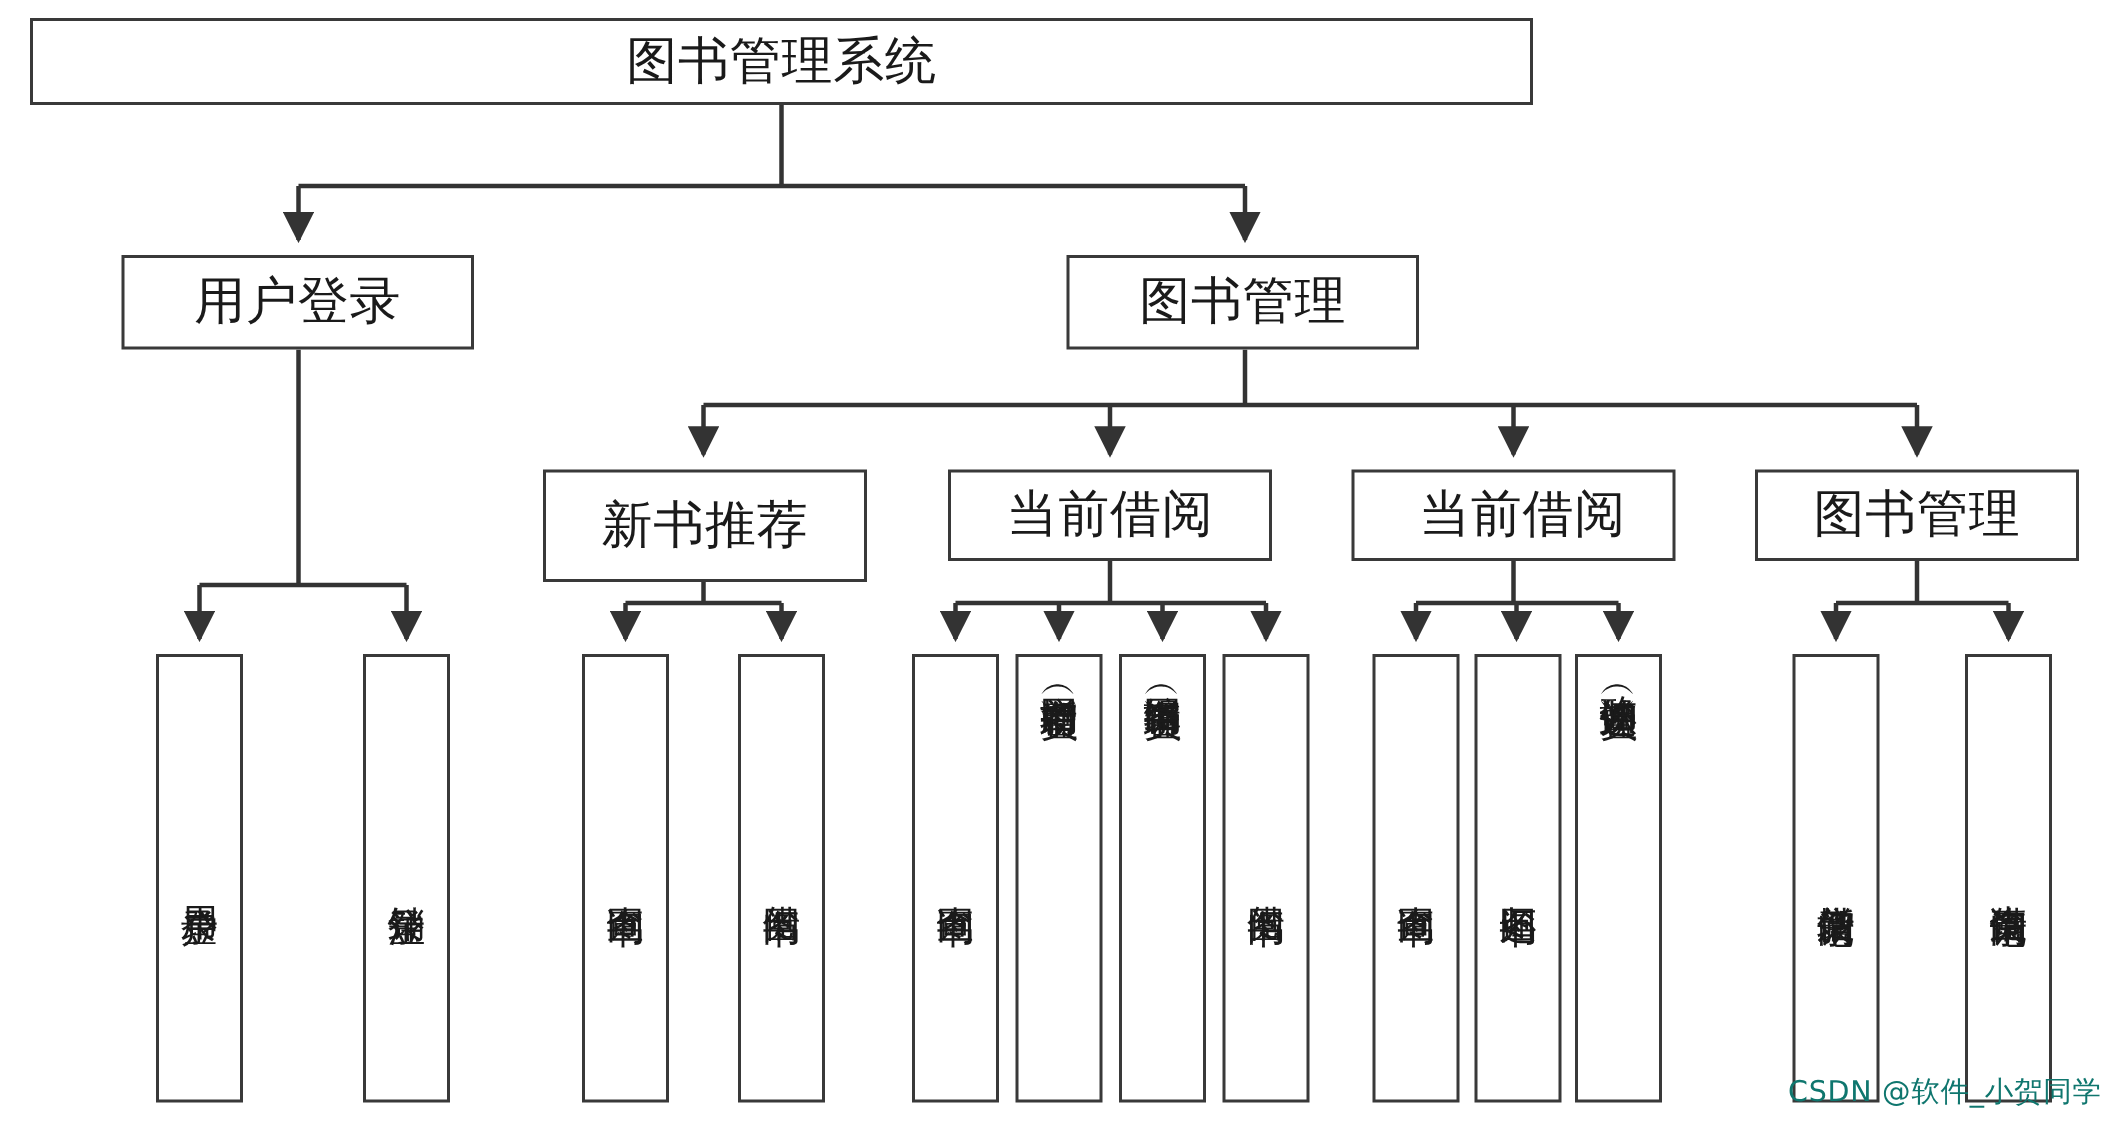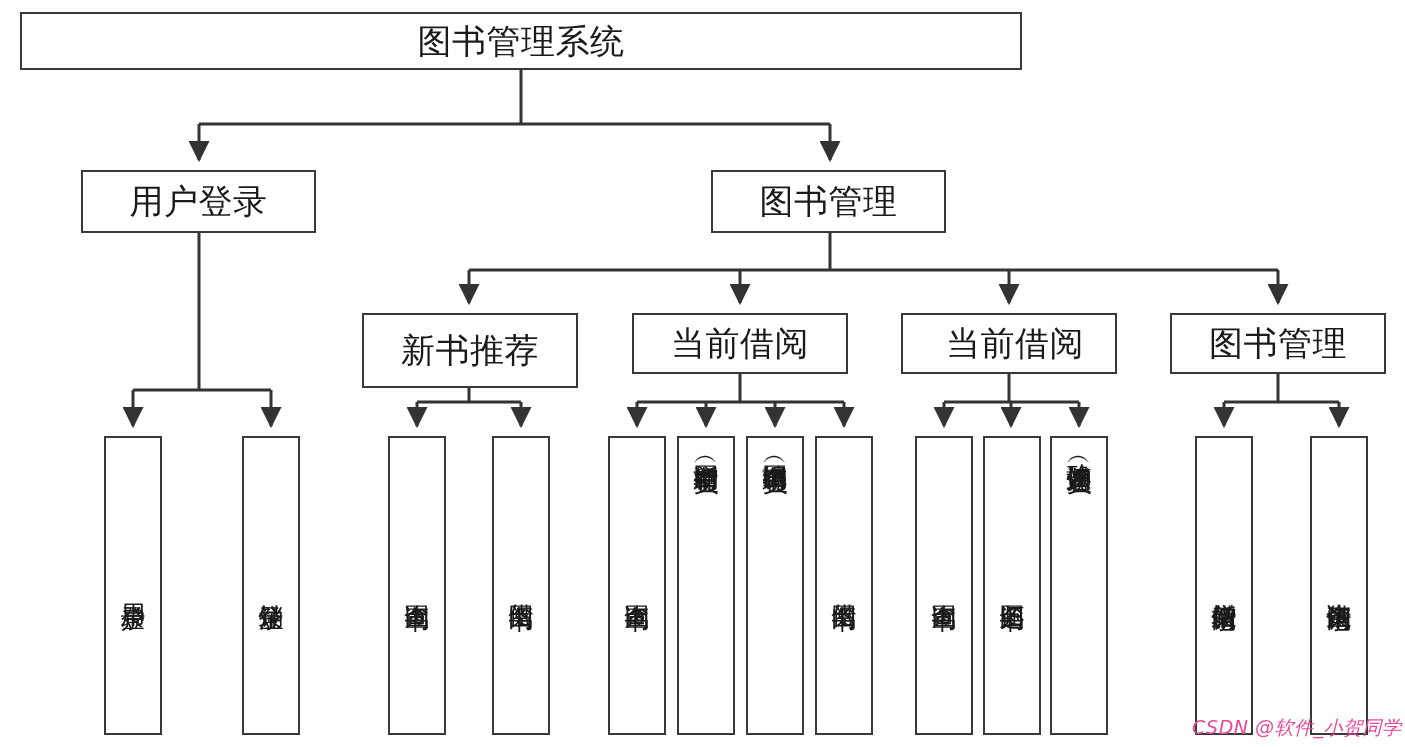--- a/index.html
+++ b/index.html
@@ -59,24 +59,23 @@
     letter-spacing: 1px;
     white-space: nowrap;
   }
   .node.vertical.centered {
     align-items: center;
     padding-top: 0;
   }
   .watermark {
     position: absolute;
     font-size: 19px;
-    color: #ec4899;
+    color: #0f766e;
     white-space: nowrap;
     letter-spacing: 0.5px;
-    font-style: italic;
   }
 </style>
 </head>
 <body>
 
 <div id="canvas">
 
   <svg class="wires" viewBox="0 0 1405 747" xmlns="http://www.w3.org/2000/svg">
     <defs>
       <marker id="arrow" viewBox="0 0 10 10" refX="9" refY="5" markerWidth="7" markerHeight="7" orient="auto-start-reverse">

